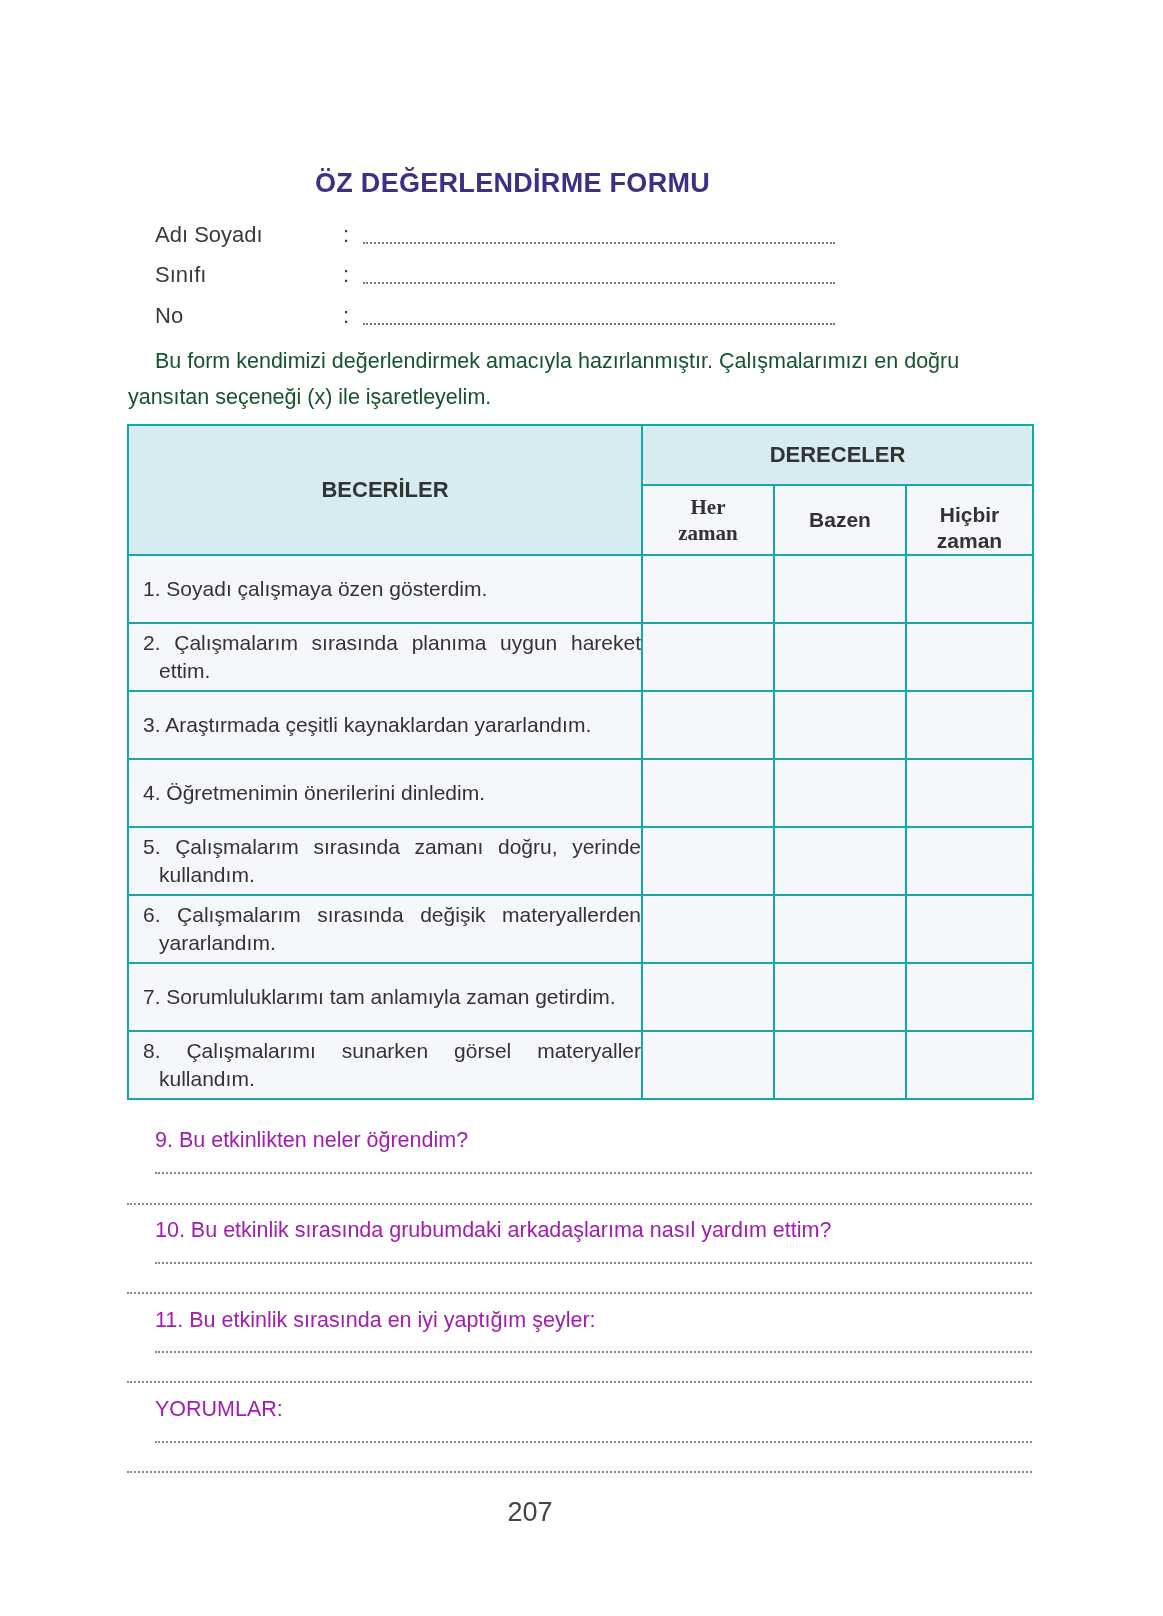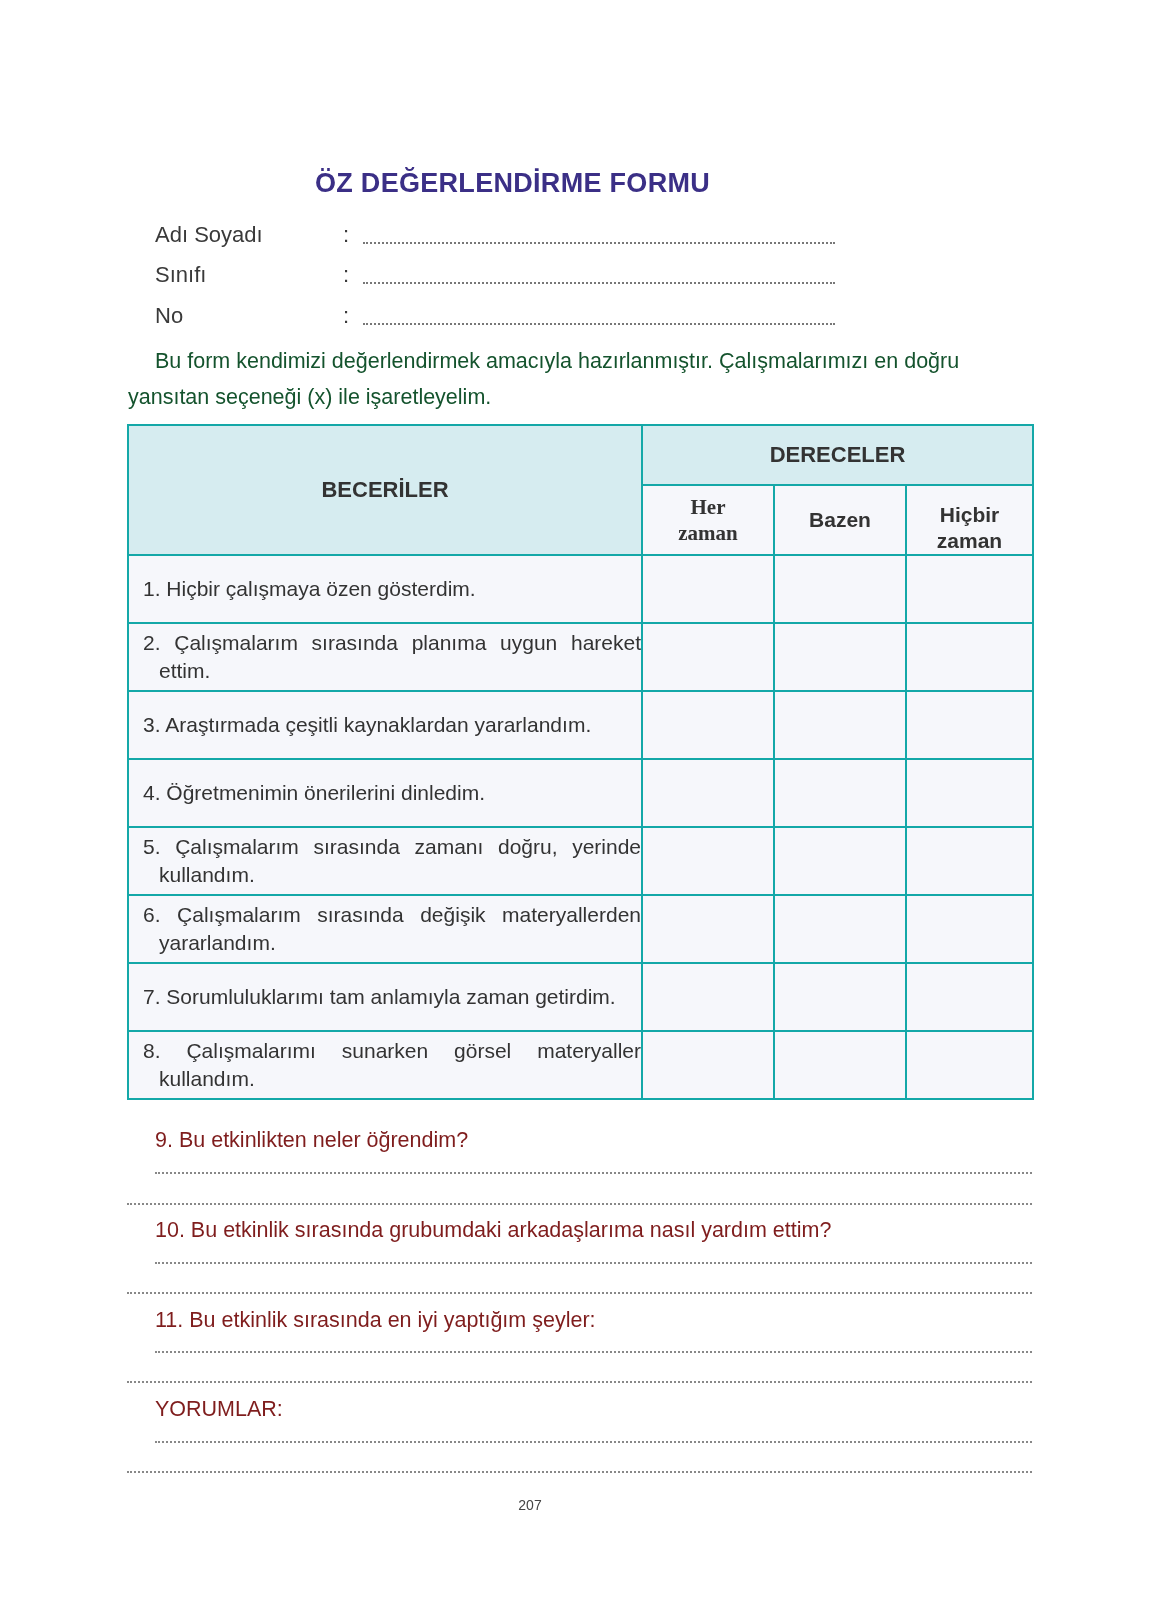--- a/index.html
+++ b/index.html
@@ -29,23 +29,23 @@
   table.grid td, table.grid th { border: 2.5px solid #14a8a8; padding: 0; }
   .hdr { background: #d6ecf0; font-weight: bold; color: #333; text-align: center; }
   th.sub { background: #f6f7fb; font-weight: bold; color: #333; text-align: center; line-height: 26px; font-size: 21px; }
   td.skill {
     background: #f6f7fb; font-size: 21px; line-height: 28px; color: #333;
     padding: 4px 10px 4px 14px; text-align: justify; vertical-align: middle;
   }
   .hang { padding-left: 30px !important; text-indent: -16px; }
   td.cell { background: #f6f7fb; }
   tr.row { height: 68px; }
-  .q { position: absolute; left: 155px; font-size: 21.5px; color: #7f1d1d; }
+  .q { position: absolute; left: 155px; font-size: 21.5px; color: #a21caf; }
   .dline { position: absolute; border-bottom: 2px dotted #888; height: 0; }
-  .pagenum { position: absolute; left: 0; width: 1060px; text-align: center; top: 1497px; font-size: 14px; color: #444; }
+  .pagenum { position: absolute; left: 0; width: 1060px; text-align: center; top: 1497px; font-size: 27px; color: #444; }
 </style>
 </head>
 <body>
 
 <div class="title">ÖZ DEĞERLENDİRME FORMU</div>
 
 <div class="field" style="top:222px;text-align:center;">
   <span class="lbl">Adı Soyadı</span>
   <span class="colon">:</span>
   <span class="dots"></span>
@@ -66,30 +66,30 @@
 <table class="grid">
   <colgroup>
     <col style="width:514px">
       <col style="width:132px">
       <col style="width:132px">
       <col style="width:127px">
   </colgroup>
   <tbody>
       <tr style="height:60px;">
     <th class="hdr" rowspan="2" style="font-size:22px;">BECERİLER</th>
-    <th class="hdr" colspan="3" style="font-size:22px;">DERECELER</th>
+    <th class="hdr" colspan="3" style="font-size:22px;border-radius:10px;">DERECELER</th>
   </tr>
   <tr style="height:70px;">
     <th class="sub"><span style="display:inline-block;width:60px;font-family:Liberation Serif, serif;">Her zaman</span></th>
     <th class="sub"><span>Bazen</span></th>
     <th class="sub"><span style="display:inline-block;width:70px;margin-top:16px;">Hiçbir zaman</span></th>
   </tr>
 
   <tr class="row">
-    <td class="skill hang"><span>1.</span> <span>Hiçbir çalışmaya özen gösterdim.</span></td>
+    <td class="skill hang"><span>1.</span> <span>Soyadı çalışmaya özen gösterdim.</span></td>
     <td class="cell"></td>
     <td class="cell"></td>
     <td class="cell"></td>
   </tr>
   <tr class="row">
     <td class="skill hang"><span>2.</span> <span>Çalışmalarım sırasında planıma uygun hareket ettim.</span></td>
     <td class="cell"></td>
     <td class="cell"></td>
     <td class="cell"></td>
   </tr>

